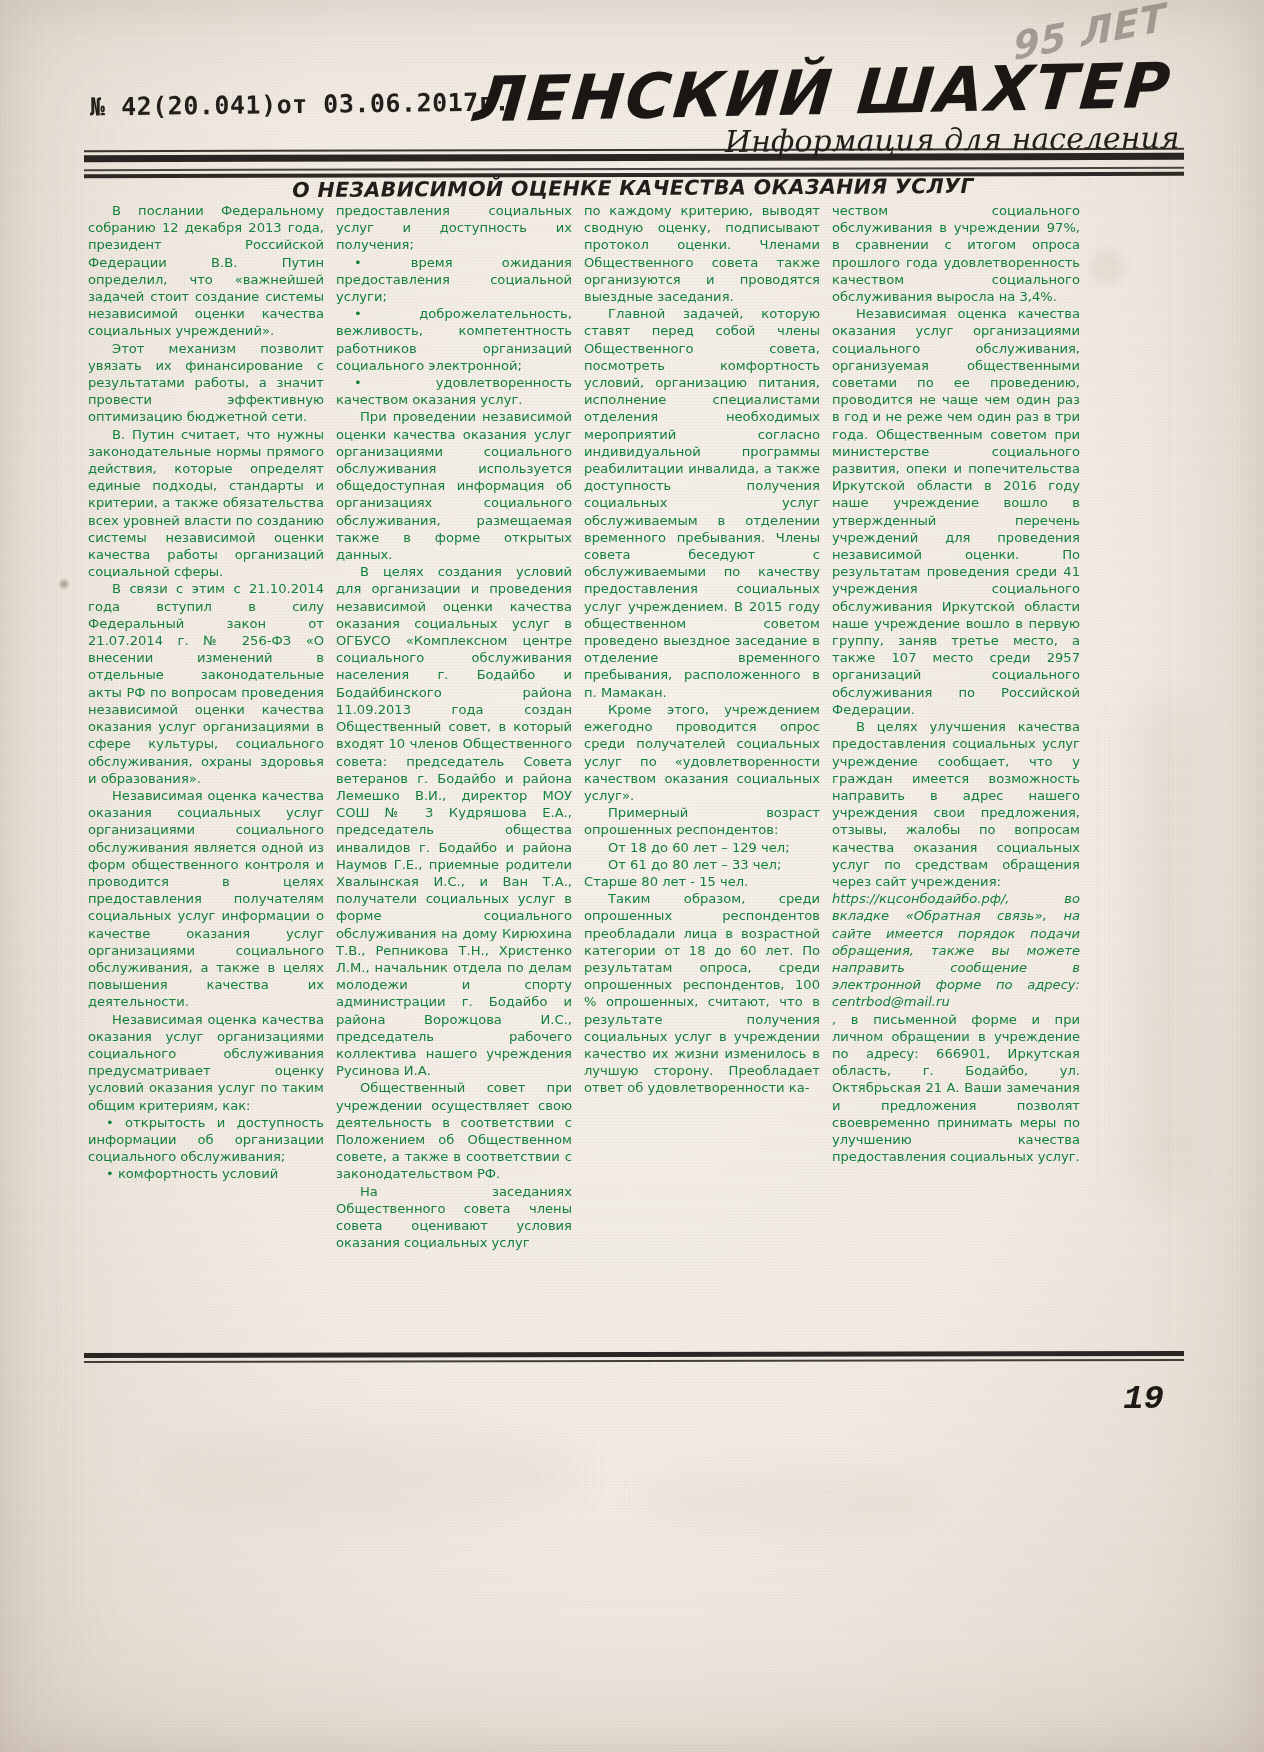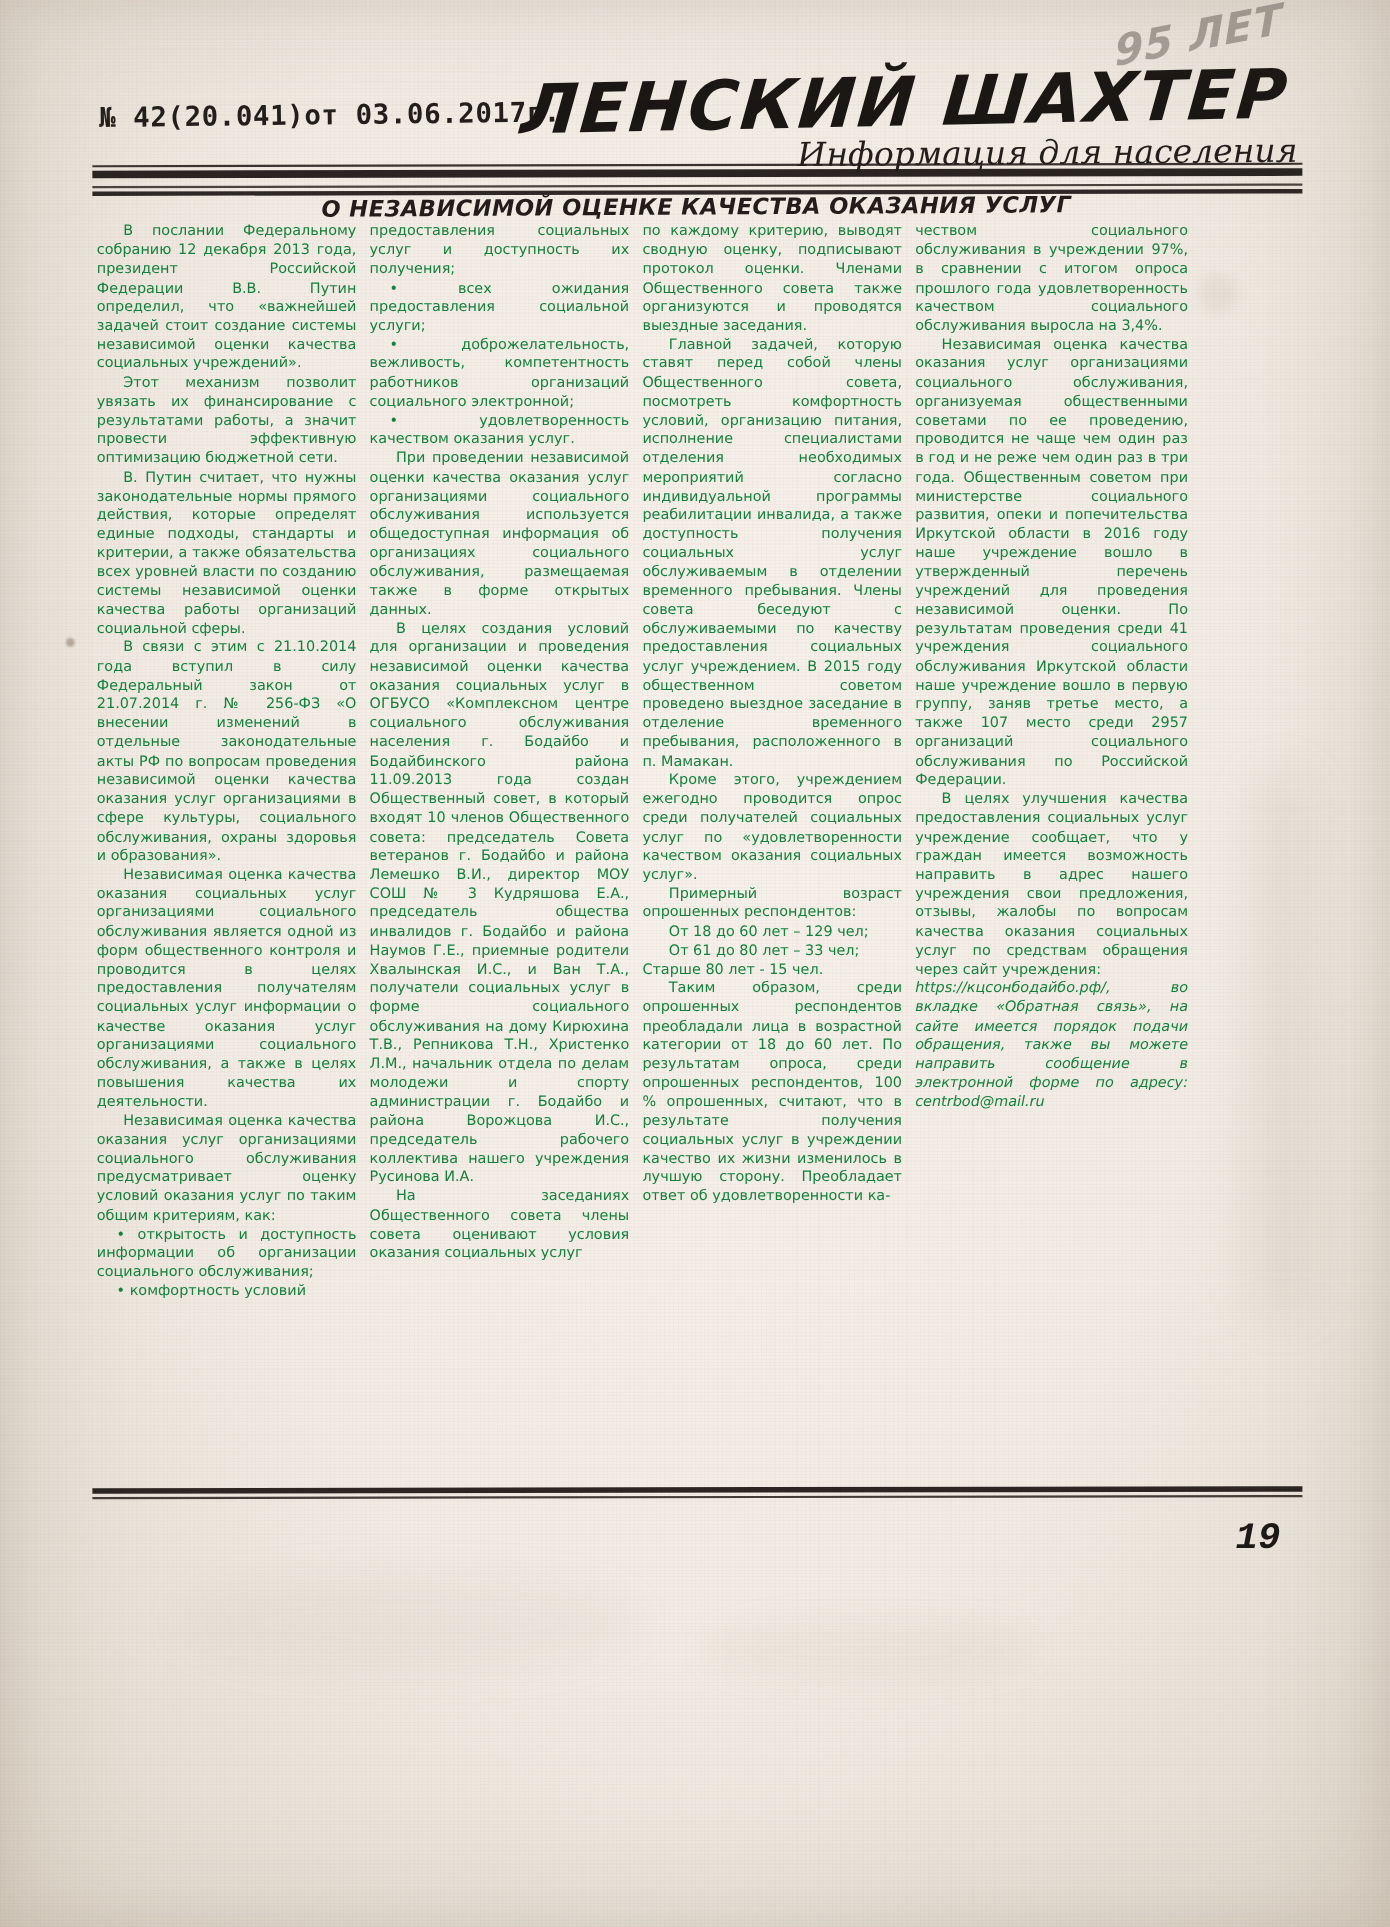--- a/index.html
+++ b/index.html
@@ -196,42 +196,44 @@
         <p>Этот механизм позволит увязать их финансирование с результатами работы, а значит провести эффективную оптимизацию бюджетной сети.</p>
         <p>В. Путин считает, что нужны законодательные нормы прямого действия, которые определят единые подходы, стандарты и критерии, а также обязательства всех уровней власти по созданию системы независимой оценки качества работы организаций социальной сферы.</p>
         <p>В связи с этим с 21.10.2014 года вступил в силу Федеральный закон от 21.07.2014 г. № 256-ФЗ «О внесении изменений в отдельные законодательные акты РФ по вопросам проведения независимой оценки качества оказания услуг организациями в сфере культуры, социального обслуживания, охраны здоровья и образования».</p>
         <p>Независимая оценка качества оказания социальных услуг организациями социального обслуживания является одной из форм общественного контроля и проводится в целях предоставления получателям социальных услуг информации о качестве оказания услуг организациями социального обслуживания, а также в целях повышения качества их деятельности.</p>
         <p>Независимая оценка качества оказания услуг организациями социального обслуживания предусматривает оценку условий оказания услуг по таким общим критериям, как:</p>
         <p class="bullet">• открытость и доступность информации об организации социального обслуживания;</p>
         <p class="bullet">• комфортность условий</p>
       </div>
     <div class="col" id="col-1">
         <p class="noind">предоставления социальных услуг и доступность их получения;</p>
-        <p class="bullet">• всех ожидания предоставления социальной услуги;</p>
+        <p class="bullet">• время ожидания предоставления социальной услуги;</p>
         <p class="bullet">• доброжелательность, вежливость, компетентность работников организаций социального электронной;</p>
         <p class="bullet">• удовлетворенность качеством оказания услуг.</p>
         <p>При проведении независимой оценки качества оказания услуг организациями социального обслуживания используется общедоступная информация об организациях социального обслуживания, размещаемая также в форме открытых данных.</p>
         <p>В целях создания условий для организации и проведения независимой оценки качества оказания социальных услуг в ОГБУСО «Комплексном центре социального обслуживания населения г. Бодайбо и Бодайбинского района 11.09.2013 года создан Общественный совет, в который входят 10 членов Общественного совета: председатель Совета ветеранов г. Бодайбо и района Лемешко В.И., директор МОУ СОШ № 3 Кудряшова Е.А., председатель общества инвалидов г. Бодайбо и района Наумов Г.Е., приемные родители Хвалынская И.С., и Ван Т.А., получатели социальных услуг в форме социального обслуживания на дому Кирюхина Т.В., Репникова Т.Н., Христенко Л.М., начальник отдела по делам молодежи и спорту администрации г. Бодайбо и района Ворожцова И.С., председатель рабочего коллектива нашего учреждения Русинова И.А.</p>
+        <p>Общественный совет при учреждении осуществляет свою деятельность в соответствии с Положением об Общественном совете, а также в соответствии с законодательством РФ.</p>
         <p>На заседаниях Общественного совета члены совета оценивают условия оказания социальных услуг</p>
       </div>
     <div class="col" id="col-2">
         <p class="noind">по каждому критерию, выводят сводную оценку, подписывают протокол оценки. Членами Общественного совета также организуются и проводятся выездные заседания.</p>
         <p>Главной задачей, которую ставят перед собой члены Общественного совета, посмотреть комфортность условий, организацию питания, исполнение специалистами отделения необходимых мероприятий согласно индивидуальной программы реабилитации инвалида, а также доступность получения социальных услуг обслуживаемым в отделении временного пребывания. Члены совета беседуют с обслуживаемыми по качеству предоставления социальных услуг учреждением. В 2015 году общественном советом проведено выездное заседание в отделение временного пребывания, расположенного в п. Мамакан.</p>
         <p>Кроме этого, учреждением ежегодно проводится опрос среди получателей социальных услуг по «удовлетворенности качеством оказания социальных услуг».</p>
         <p>Примерный возраст опрошенных респондентов:</p>
         <p>От 18 до 60 лет – 129 чел;</p>
         <p>От 61 до 80 лет – 33 чел;</p>
         <p class="noind">Старше 80 лет -  15 чел.</p>
         <p>Таким образом, среди опрошенных респондентов преобладали лица в возрастной категории от 18 до 60 лет.  По результатам опроса, среди опрошенных респондентов, 100 % опрошенных, считают, что в результате получения социальных услуг в учреждении качество их жизни изменилось в лучшую сторону. Преобладает ответ об удовлетворенности ка-</p>
       </div>
     <div class="col" id="col-3" style="padding-right:0;">
         <p class="noind">чеством социального обслуживания в учреждении 97%, в сравнении с итогом опроса прошлого года удовлетворенность качеством социального обслуживания выросла на 3,4%.</p>
         <p>Независимая оценка качества оказания услуг организациями социального обслуживания, организуемая общественными советами по ее проведению, проводится не чаще чем один раз в год и не реже чем один раз в три года. Общественным советом при министерстве социального развития, опеки и попечительства Иркутской области в 2016 году наше учреждение вошло в утвержденный перечень учреждений для проведения независимой оценки. По результатам проведения среди 41 учреждения социального обслуживания Иркутской области наше учреждение вошло в первую группу, заняв третье место, а также 107 место среди 2957 организаций социального обслуживания по Российской Федерации.</p>
         <p>В целях улучшения качества предоставления социальных услуг учреждение сообщает, что у граждан имеется возможность направить в адрес нашего учреждения свои предложения, отзывы, жалобы по вопросам качества оказания социальных услуг по средствам обращения через сайт учреждения: </p>
         <p class="noind ital">https://кцсонбодайбо.рф/, во вкладке «Обратная связь», на сайте имеется порядок подачи обращения, также вы можете направить сообщение в электронной форме по адресу: centrbod@mail.ru</p>
+        <p class="noind">, в письменной форме и при личном обращении в учреждение по адресу: 666901, Иркутская область, г. Бодайбо, ул. Октябрьская 21 А. Ваши замечания и предложения позволят своевременно принимать меры по улучшению качества предоставления социальных услуг.</p>
       </div>
   </div>
 
   <div class="footer-rules">
     <div class="frule-a"></div>
     <div class="frule-b"></div>
   </div>
   <div class="page-num">19</div>
 
   <div class="blotch b1"></div>

